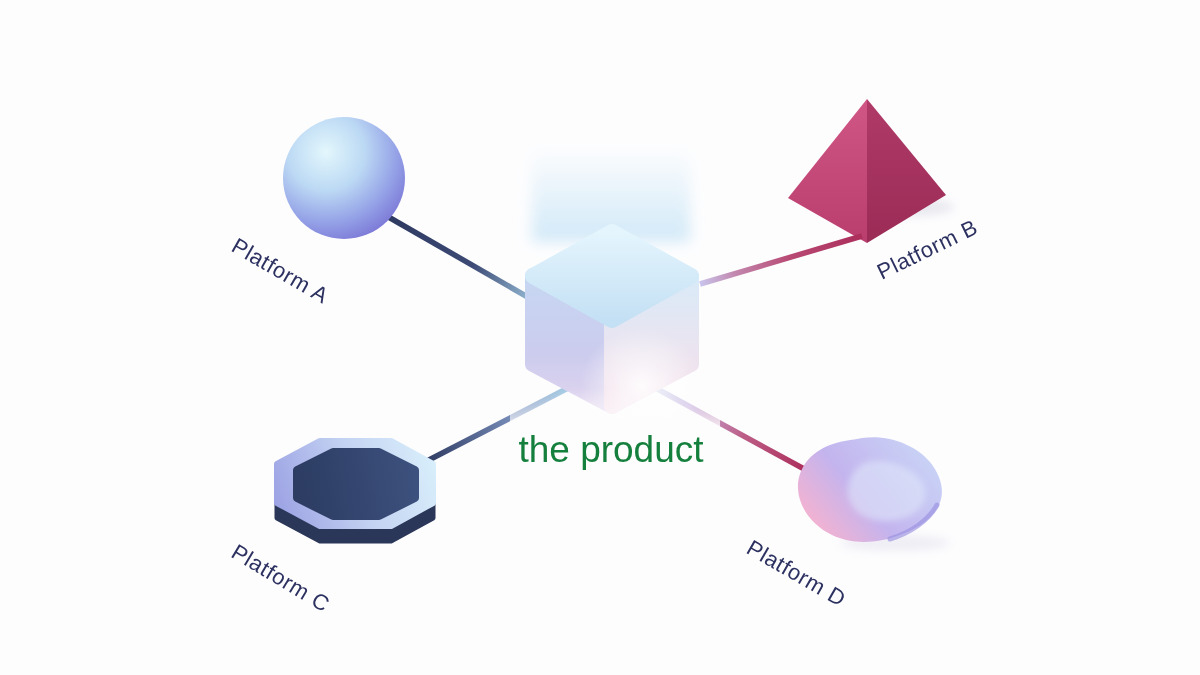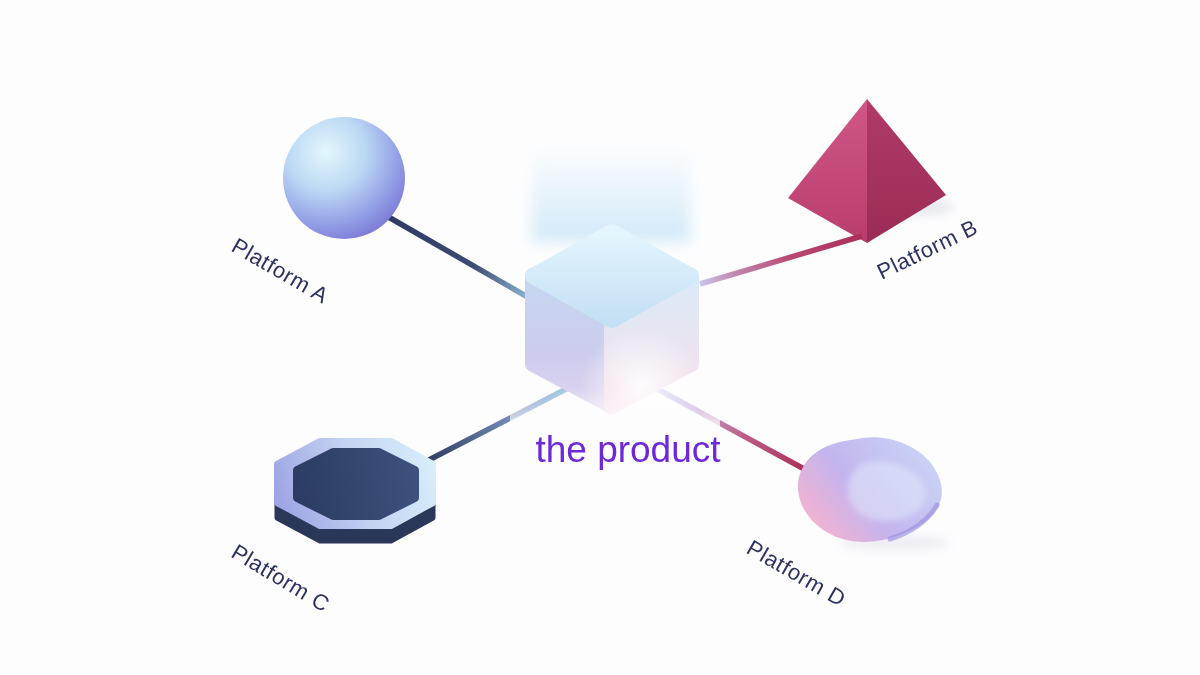--- a/index.html
+++ b/index.html
@@ -20,24 +20,24 @@
     letter-spacing: 0.6px;
     white-space: nowrap;
     transform-origin: 0 0;
   }
   #label-a { left: 240px; top: 233px; transform: rotate(30deg); }
   #label-b { left: 873px; top: 262px; transform: rotate(-26deg); }
   #label-c { left: 240px; top: 539px; transform: rotate(31deg); }
   #label-d { left: 755px; top: 535px; transform: rotate(30deg); }
   .product-label {
     position: absolute;
-    left: 628px;
+    left: 611px;
     top: 429px;
     transform: translateX(-50%);
-    color: #6d28d9;
+    color: #15803d;
     font-size: 37px;
     font-weight: 500;
     white-space: nowrap;
   }
 </style>
 </head>
 <body>
 
 <div class="stage">
 

